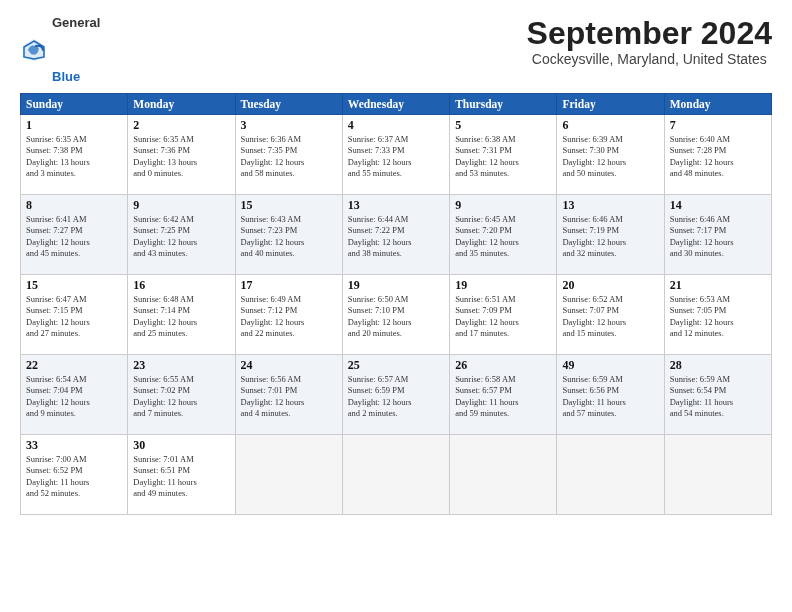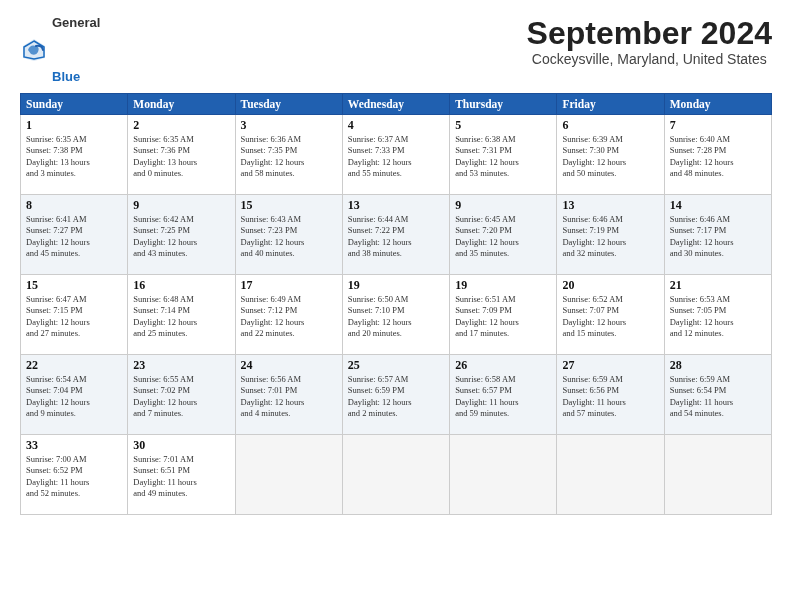--- a/index.html
+++ b/index.html
@@ -244,21 +244,21 @@
           </td>
           <td>
             <span class="day-number">25</span>
             <div class="day-info">Sunrise: 6:57 AM<br>Sunset: 6:59 PM<br>Daylight: 12 hours<br>and 2 minutes.</div>
           </td>
           <td>
             <span class="day-number">26</span>
             <div class="day-info">Sunrise: 6:58 AM<br>Sunset: 6:57 PM<br>Daylight: 11 hours<br>and 59 minutes.</div>
           </td>
           <td>
-            <span class="day-number">27</span>
+            <span class="day-number">49</span>
             <div class="day-info">Sunrise: 6:59 AM<br>Sunset: 6:56 PM<br>Daylight: 11 hours<br>and 57 minutes.</div>
           </td>
           <td>
             <span class="day-number">28</span>
             <div class="day-info">Sunrise: 6:59 AM<br>Sunset: 6:54 PM<br>Daylight: 11 hours<br>and 54 minutes.</div>
           </td>
         </tr>
         <tr>
           <td>
             <span class="day-number">33</span>

